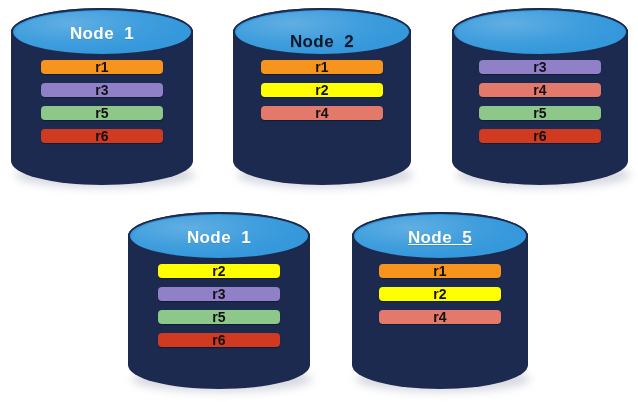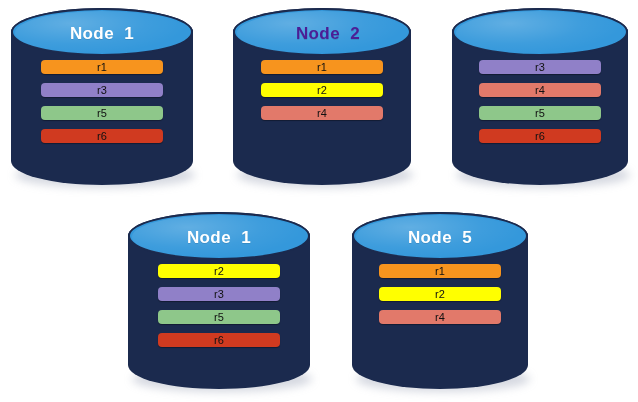--- a/index.html
+++ b/index.html
@@ -99,22 +99,22 @@
     position: relative;
     margin: 0 auto;
     height: 14px;
     border-radius: 4px;
     display: flex;
     align-items: center;
     justify-content: center;
     box-shadow: 0 1px 1px rgba(0,0,0,0.35);
   }
   .bar-label {
-    font-size: 11px;
-    font-weight: normal;
+    font-size: 14px;
+    font-weight: bold;
     color: #111111;
     line-height: 1;
     letter-spacing: 0.2px;
   }
 </style>
 </head>
 <body>
 
 <div id="canvas" style="background: rgb(255, 255, 255);">
     <div class="node" style="left: 11px; top: 8px; width: 182px; height: 177px;">
@@ -136,21 +136,21 @@
         <div class="bar" style="background: rgb(208, 58, 32); width: 122px;">
           <span class="bar-label" style="color: rgb(17, 17, 17);">r6</span>
         </div>
       </div>
     </div>
     <div class="node" style="left: 233px; top: 8px; width: 178px; height: 177px;">
       <div class="cyl-shadow"></div>
       <div class="cyl-body" style="background: rgb(27, 42, 78);"></div>
       <div class="cyl-top" style="background: rgb(52, 152, 219); border-color: rgb(27, 42, 78);"></div>
       <div class="cyl-gloss"></div>
-      <div class="node-title" style="top: 16px; color: #4c1d95; padding-left: 6px;">Node  2</div>
+      <div class="node-title" style="top: 24px; color: #0f172a;">Node  2</div>
       <div class="bars" style="top: 52px; row-gap: 9px;">
         <div class="bar" style="background: rgb(247, 148, 30); width: 122px;">
           <span class="bar-label" style="color: rgb(17, 17, 17);">r1</span>
         </div>
         <div class="bar" style="background: rgb(255, 255, 0); width: 122px;">
           <span class="bar-label" style="color: rgb(17, 17, 17);">r2</span>
         </div>
         <div class="bar" style="background: rgb(226, 121, 106); width: 122px;">
           <span class="bar-label" style="color: rgb(17, 17, 17);">r4</span>
         </div>
@@ -195,21 +195,21 @@
         <div class="bar" style="background: rgb(208, 58, 32); width: 122px;">
           <span class="bar-label" style="color: rgb(17, 17, 17);">r6</span>
         </div>
       </div>
     </div>
     <div class="node" style="left: 352px; top: 212px; width: 176px; height: 177px;">
       <div class="cyl-shadow"></div>
       <div class="cyl-body" style="background: rgb(27, 42, 78);"></div>
       <div class="cyl-top" style="background: rgb(52, 152, 219); border-color: rgb(27, 42, 78);"></div>
       <div class="cyl-gloss"></div>
-      <div class="node-title" style="top: 16px; color: rgb(255, 255, 255);">Node  5</div>
+      <div class="node-title" style="top: 16px; color: rgb(255, 255, 255); text-decoration: underline;">Node  5</div>
       <div class="bars" style="top: 52px; row-gap: 9px;">
         <div class="bar" style="background: rgb(247, 148, 30); width: 122px;">
           <span class="bar-label" style="color: rgb(17, 17, 17);">r1</span>
         </div>
         <div class="bar" style="background: rgb(255, 255, 0); width: 122px;">
           <span class="bar-label" style="color: rgb(17, 17, 17);">r2</span>
         </div>
         <div class="bar" style="background: rgb(226, 121, 106); width: 122px;">
           <span class="bar-label" style="color: rgb(17, 17, 17);">r4</span>
         </div>

